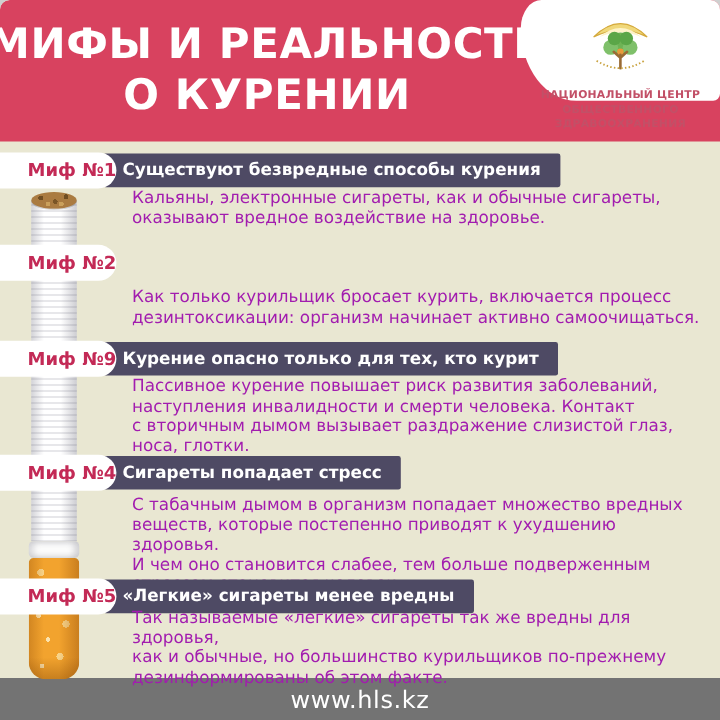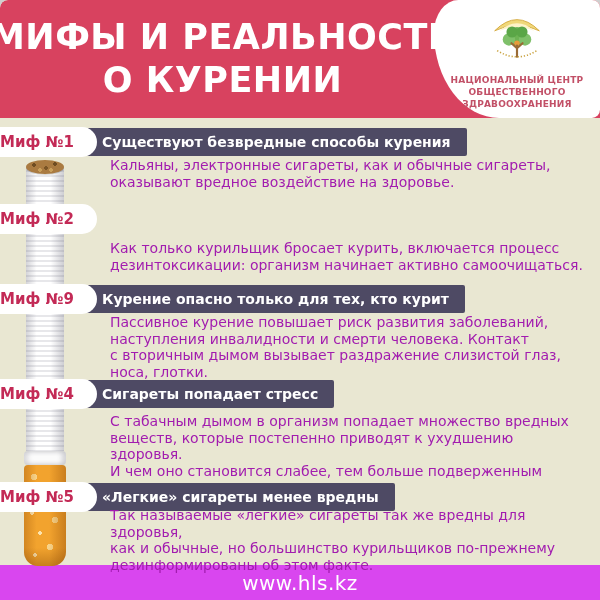--- a/index.html
+++ b/index.html
@@ -10,21 +10,21 @@
     font-family:"DejaVu Sans","Liberation Sans",sans-serif;
     border-radius:8px 8px 0 0;
   }
 
   
   .header{position:absolute;top:0;left:0;width:100%;height:118px;background:#d8425f;border-radius:8px 0 0 0;}
   .title-wrap{position:absolute;top:0;left:0;width:445px;height:118px;
     display:flex;flex-direction:column;align-items:center;justify-content:center;gap:2px;}
   .title-line{color:#ffffff;font-weight:700;font-size:35px;line-height:1.18;letter-spacing:.5px;white-space:nowrap;}
 
-  .logo-panel{position:absolute;top:0;right:0;width:166px;height:118px;background:#ffffff;
+  .logo-panel{position:absolute;top:0;right:0;width:166px;height:84px;background:#ffffff;
     border-radius:30px 6px 10px 80px / 40px 6px 10px 105px;
     display:flex;flex-direction:column;align-items:center;padding-top:6px;}
   .org-name{margin-top:2px;text-align:center;color:#c25067;font-weight:700;font-size:9px;line-height:1.35;letter-spacing:.2px;}
 
   
   .cig{position:absolute;left:24px;top:160px;width:42px;height:406px;z-index:1;}
   .cig-tip{position:absolute;top:0;left:2px;width:38px;height:14px;border-radius:50%;
     background:
       radial-gradient(circle 2px at 8px 5px,#6f4d22 98%,transparent),
       radial-gradient(circle 2px at 20px 8px,#7a5526 98%,transparent),
@@ -54,29 +54,29 @@
       radial-gradient(circle 2px at 11px 90px,#fbe3ae 98%,transparent),
       #f2a32e;}
 
   
   .myth{position:absolute;left:0;width:100%;z-index:2;}
   .m1{top:128px;} .m2{top:197px;} .m3{top:285px;} .m4{top:380px;} .m5{top:483px;}
   .bar{display:inline-block;margin-left:86px;background:#4e4a64;color:#ffffff;
     font-weight:700;font-size:14px;line-height:16px;padding:6px 16px;border-radius:2px;
     white-space:pre-line;max-width:440px;text-align:right;}
   .pill{position:absolute;left:0;top:-1px;width:97px;height:30px;background:#ffffff;
-    border-radius:0 16px 16px 0;display:flex;align-items:center;justify-content:flex-start;
+    border-radius:0 16px 16px 0;display:flex;align-items:center;justify-content:flex-end;
     color:#c32a56;font-weight:700;font-size:15px;z-index:3;}
   .m2 .pill{top:7px;}
   .body{position:absolute;left:110px;width:478px;margin:0;color:#a21caf;
     font-size:14px;line-height:16.5px;white-space:pre-line;z-index:2;}
   .b1{top:157px;} .b2{top:240px;} .b3{top:314px;} .b4{top:413px;} .b5{top:507px;}
 
   
-  .footer{position:absolute;left:0;bottom:0;width:100%;height:35px;background:#d946ef;
+  .footer{position:absolute;left:0;bottom:0;width:100%;height:35px;background:#737373;
     display:flex;align-items:center;justify-content:center;}
   .footer-url{color:#ffffff;font-size:20px;letter-spacing:.5px;text-decoration:none;cursor:pointer;}
 </style>
 </head>
 <body>
 
 <div id="poster">
 
   <header class="header">
     <div class="title-wrap">

